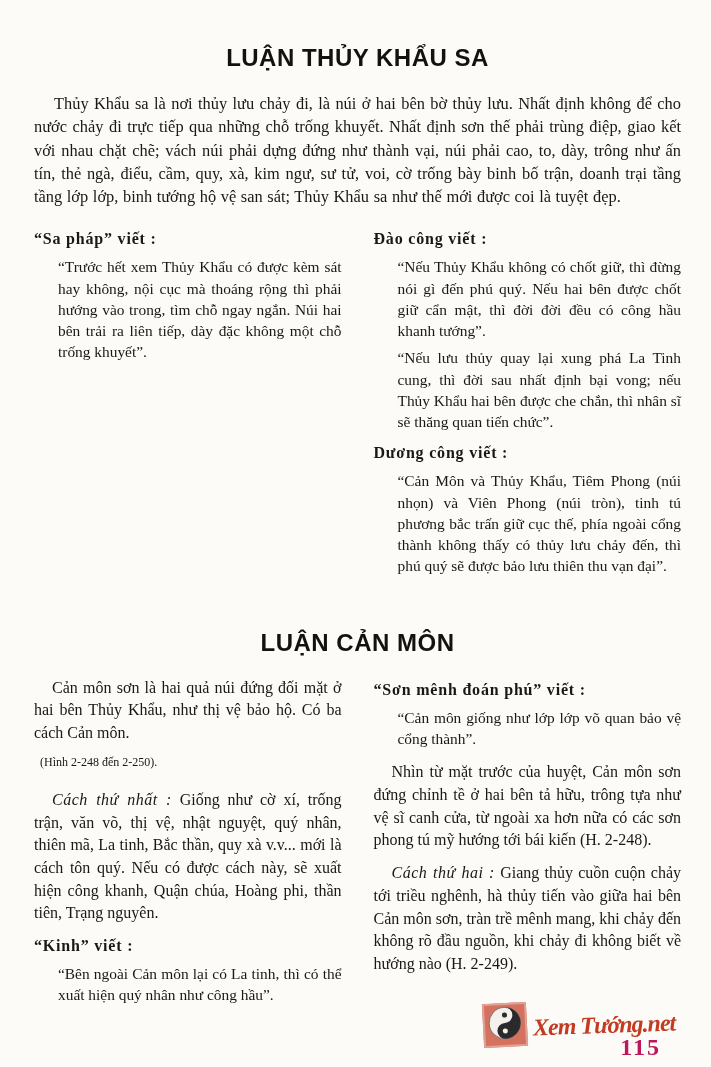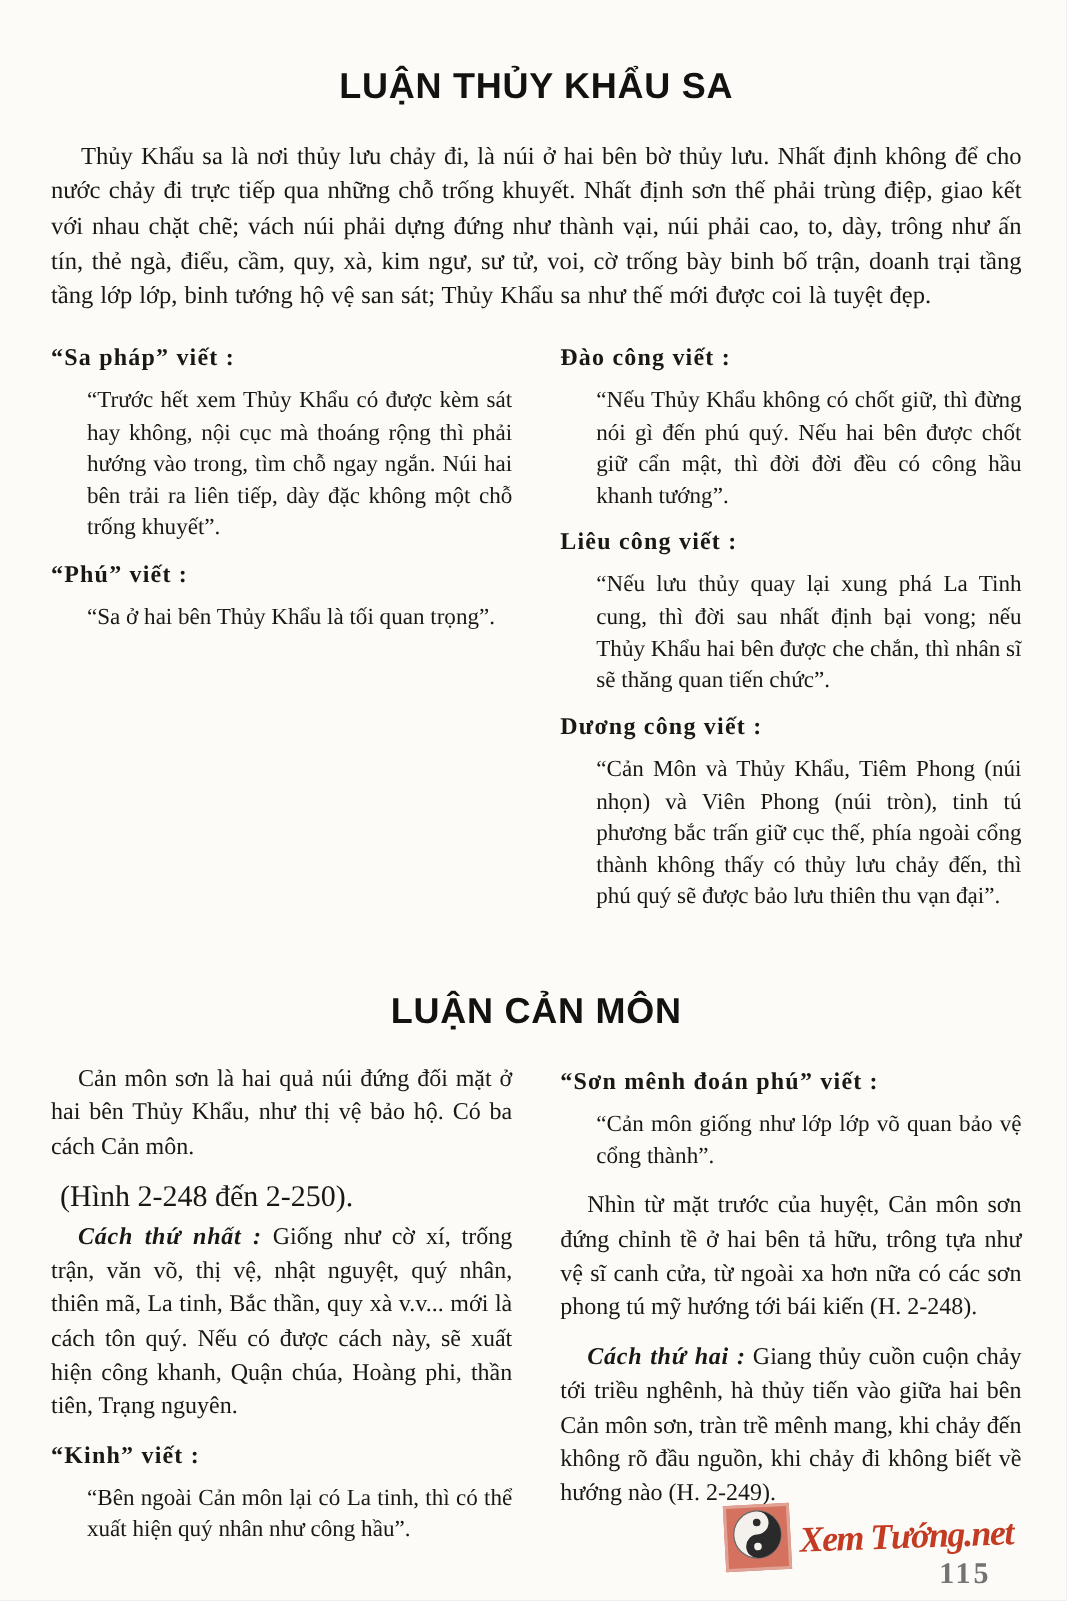--- a/index.html
+++ b/index.html
@@ -52,26 +52,26 @@
     margin: 0 0 0 24px;
   }
   .para {
     font-size: 16px;
     line-height: 1.42;
     text-align: justify;
     text-indent: 18px;
     margin: 0 0 10px 0;
   }
   .fig-note {
-    font-size: 20px;
-    margin: 0 0 4px 0;
+    font-size: 12px;
+    margin: 0 0 19px 0;
     text-indent: 6px;
   }
   .lead {
-    font-weight: 700;
+    font-weight: 400;
     font-style: italic;
     letter-spacing: 0.5px;
   }
   .sec2 { margin-top: 46px; }
   .footer {
     position: absolute;
     right: 18px;
     bottom: 6px;
     width: 210px;
     height: 62px;
@@ -104,53 +104,48 @@
     letter-spacing: -1px;
     transform: rotate(-2deg);
     white-space: nowrap;
   }
   .page-num {
     position: absolute;
     right: 32px;
     bottom: 0;
     font-family: "Liberation Serif", serif;
     font-weight: 700;
-    font-size: 20px;
-    color: #737373;
+    font-size: 24px;
+    color: #be185d;
     letter-spacing: 2px;
   }
 </style>
 </head>
 <body>
 
 <div class="page">
 
   <h1 class="section-title">LUẬN THỦY KHẨU SA</h1>
   <p class="intro">Thủy Khẩu sa là nơi thủy lưu chảy đi, là núi ở hai bên bờ thủy lưu. Nhất định không để cho nước chảy đi trực tiếp qua những chỗ trống khuyết. Nhất định sơn thế phải trùng điệp, giao kết với nhau chặt chẽ; vách núi phải dựng đứng như thành vại, núi phải cao, to, dày, trông như ấn tín, thẻ ngà, điểu, cầm, quy, xà, kim ngư, sư tử, voi, cờ trống bày binh bố trận, doanh trại tầng tầng lớp lớp, binh tướng hộ vệ san sát; Thủy Khẩu sa như thế mới được coi là tuyệt đẹp.</p>
 
   <div class="cols">
     <div class="col">
       <div class="qblock">
         <p class="qhead">“Sa pháp” viết :</p>
         <p class="qtext">“Trước hết xem Thủy Khẩu có được kèm sát hay không, nội cục mà thoáng rộng thì phải hướng vào trong, tìm chỗ ngay ngắn. Núi hai bên trải ra liên tiếp, dày đặc không một chỗ trống khuyết”.</p>
       </div>
       <div class="qblock">
       </div>
-      <div class="qblock">
-        <p class="qhead">“Phú” viết :</p>
-        <p class="qtext">“Sa ở hai bên Thủy Khẩu là tối quan trọng”.</p>
-      </div>
     </div>
     <div class="col">
       <div class="qblock">
         <p class="qhead">Đào công viết :</p>
         <p class="qtext">“Nếu Thủy Khẩu không có chốt giữ, thì đừng nói gì đến phú quý. Nếu hai bên được chốt giữ cẩn mật, thì đời đời đều có công hầu khanh tướng”.</p>
       </div>
       <div class="qblock">
-        <p class="qhead">Liêu công viết :</p>
         <p class="qtext">“Nếu lưu thủy quay lại xung phá La Tinh cung, thì đời sau nhất định bại vong; nếu Thủy Khẩu hai bên được che chắn, thì nhân sĩ sẽ thăng quan tiến chức”.</p>
       </div>
       <div class="qblock">
         <p class="qhead">Dương công viết :</p>
         <p class="qtext">“Cản Môn và Thủy Khẩu, Tiêm Phong (núi nhọn) và Viên Phong (núi tròn), tinh tú phương bắc trấn giữ cục thế, phía ngoài cổng thành không thấy có thủy lưu chảy đến, thì phú quý sẽ được bảo lưu thiên thu vạn đại”.</p>
       </div>
     </div>
   </div>
 
   <div class="sec2">

